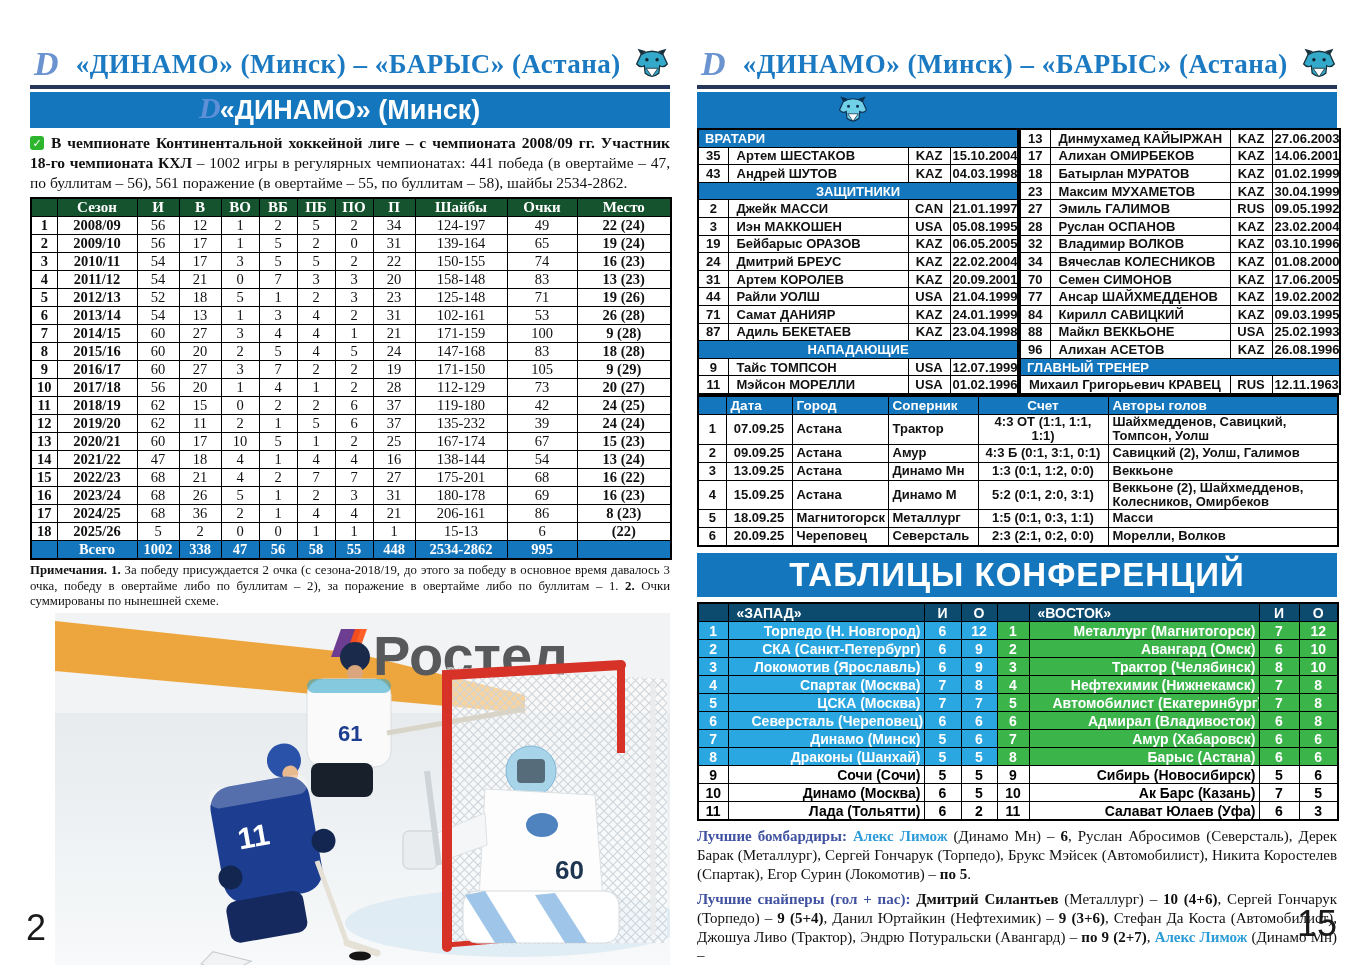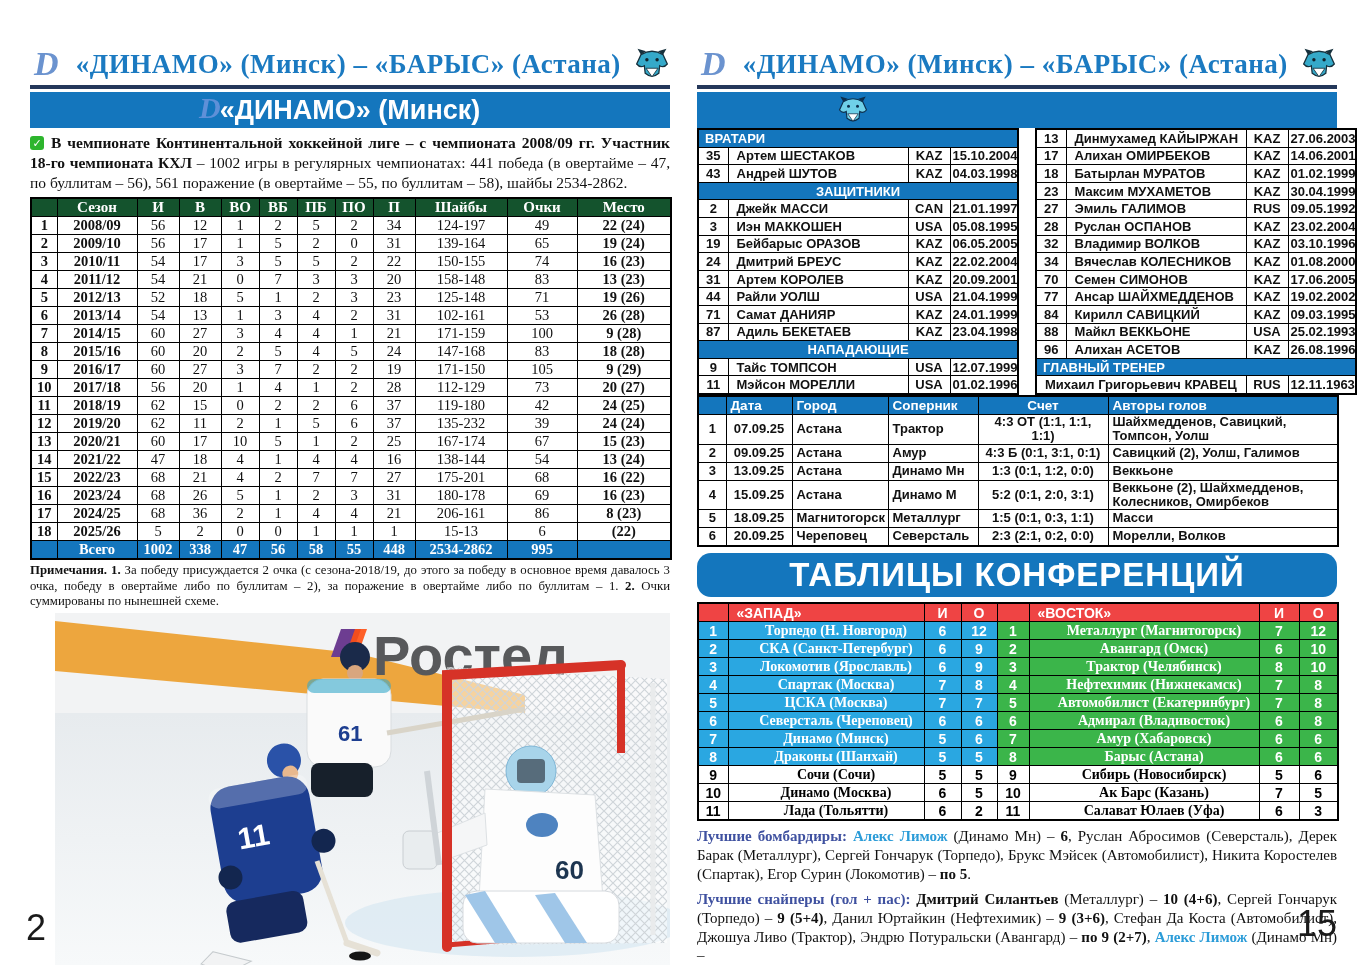--- a/index.html
+++ b/index.html
@@ -41,50 +41,50 @@
   .tbl{width:640px;border:2px solid #000;}
   .tbl td,.tbl th{border:1px solid #000;overflow:hidden;white-space:nowrap;}
 
   
   .season td,.season th{height:16px;font-size:14.5px;text-align:center;padding:0 1px;}
   .season thead th{background:#14532d;color:#fff;font-weight:bold;font-size:15px;}
   .season .c-n,.season .c-season,.season .c-place{font-weight:bold;}
   .season tfoot td{background:#1476bd;color:#fff;font-weight:bold;}
 
   
-  .roster-wrap{display:flex;gap:16px;}
+  .roster-wrap{display:flex;}
   .roster{width:320px;border:2px solid #000;font-family:"Liberation Sans",sans-serif;}
   .roster td{border:1px solid #000;height:16.6px;font-size:13px;font-weight:bold;
              text-align:center;padding:0 2px;overflow:hidden;white-space:nowrap;}
   .roster .r-name{text-align:left;padding-left:8px;}
   .roster .sect-cell{background:#1476bd;color:#fff;text-align:center;}
   .roster .sect-cell.left{text-align:left;padding-left:6px;}
 
   
   .match-head{margin:4px 0 2px 0;font-size:16px;font-weight:bold;}
 
   
   .matches{font-family:"Liberation Sans",sans-serif;}
   .matches th{background:#1476bd;color:#fff;font-size:13.5px;height:17px;padding:0 4px;text-align:left;}
   .matches th.cc{text-align:center;}
   .matches td{font-size:13px;font-weight:bold;padding:0 4px;height:17px;text-align:left;
               white-space:normal;line-height:1.1;}
   .matches td.cc{text-align:center;}
 
   
-  .conf-banner{margin-top:6px;height:44px;background:#1476bd;display:flex;align-items:center;justify-content:center;border-radius:14px;}
+  .conf-banner{margin-top:6px;height:44px;background:#1476bd;display:flex;align-items:center;justify-content:center;}
   .conf-banner span{color:#fff;font-family:"Liberation Sans",sans-serif;font-weight:bold;font-size:33px;letter-spacing:1px;}
 
   
   .conf{margin-top:5px;font-family:"Liberation Sans",sans-serif;}
   .conf td,.conf th{height:17px;font-size:14px;font-weight:bold;padding:0 3px;}
-  .conf thead th{background:#ef4444;color:#fff;text-align:center;}
+  .conf thead th{background:#0c4a6e;color:#fff;text-align:center;}
   .conf thead th.tm{text-align:left;padding-left:8px;}
   .conf td{text-align:center;}
-  .conf td.tm{text-align:center;padding-left:23px;font-family:Liberation Serif, serif;}
+  .conf td.tm{text-align:right;padding-left:23px;}
   .conf td.wz-in{background:#2aa7e1;color:#fff;}
   .conf td.ez-in{background:#3bb54a;color:#fff;}
   .conf td.wz-out,.conf td.ez-out{background:#fff;color:#000;}
 
   
   .photo{margin:3px 0 0 25px;width:685px;height:352px;overflow:hidden;}
   .pageno{position:absolute;font-family:"Liberation Sans",sans-serif;font-size:36px;color:#1a1a1a;}
   .pageno-left{left:-4px;top:862px;}
   .pageno-right{right:0px;top:858px;}
 </style>

